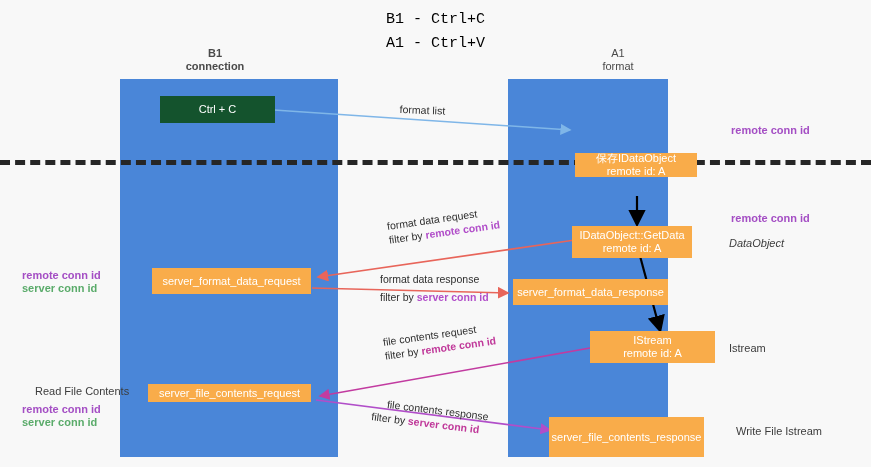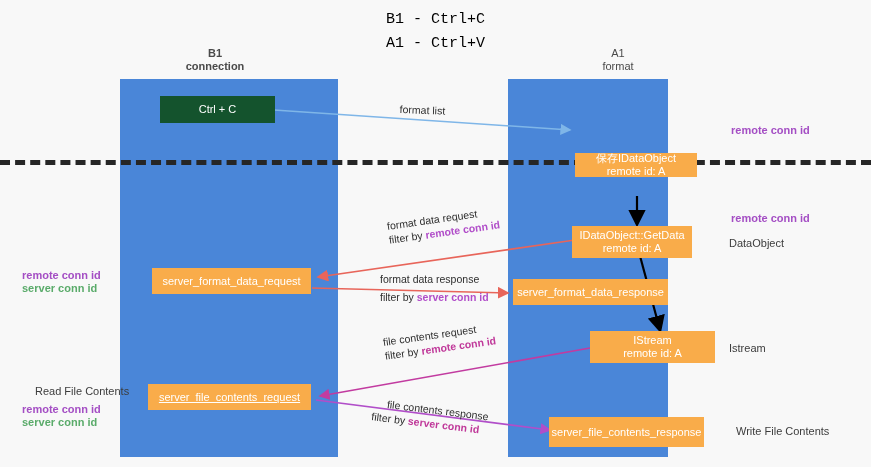--- a/index.html
+++ b/index.html
@@ -168,33 +168,33 @@
 
   <div class="node orange" style="left:152px; top:268px; width:159px; height:26px;">
     <span>server_format_data_request</span>
   </div>
 
   <div class="node orange" style="left:590px; top:331px; width:125px; height:32px;">
     <span>IStream</span>
     <span class="l2">remote id: A</span>
   </div>
 
-  <div class="node orange" style="left:148px; top:384px; width:163px; height:26px;text-decoration:underline;">
+  <div class="node orange" style="left:148px; top:384px; width:163px; height:18px;">
     <span>server_file_contents_request</span>
   </div>
 
-  <div class="node orange" style="left:549px; top:417px; width:155px; height:30px;">
+  <div class="node orange" style="left:549px; top:417px; width:155px; height:40px;">
     <span>server_file_contents_response</span>
   </div>
 
   <div class="sidelabel purple" style="left:731px; top:123px;">remote conn id</div>
   <div class="sidelabel purple" style="left:731px; top:211px;">remote conn id</div>
-  <div class="sidelabel" style="left:729px; top:236px;">DataObject</div>
+  <div class="sidelabel" style="left:729px; top:236px;font-style:italic;">DataObject</div>
   <div class="sidelabel" style="left:729px; top:341px;">Istream</div>
-  <div class="sidelabel" style="left:736px; top:424px;">Write File Contents</div>
+  <div class="sidelabel" style="left:736px; top:424px;">Write File Istream</div>
 
   <div class="sidelabel purple" style="left:22px; top:268px;">remote conn id</div>
   <div class="sidelabel green" style="left:22px; top:281px;">server conn id</div>
 
   <div class="sidelabel" style="left:35px; top:384px;">Read File Contents</div>
   <div class="sidelabel purple" style="left:22px; top:402px;">remote conn id</div>
   <div class="sidelabel green" style="left:22px; top:415px;">server conn id</div>
 
   <div class="edge-label" style="left:400px; top:102px; transform:rotate(2deg);">
     <span>format list</span>

